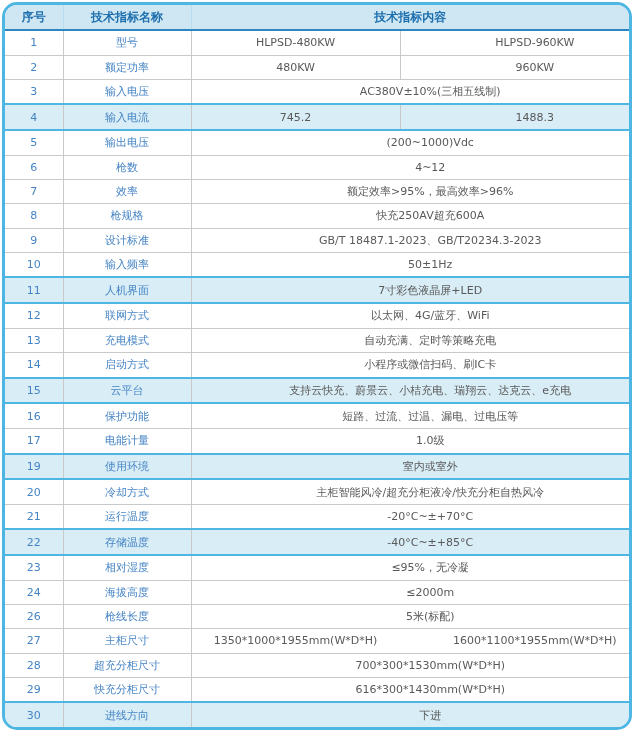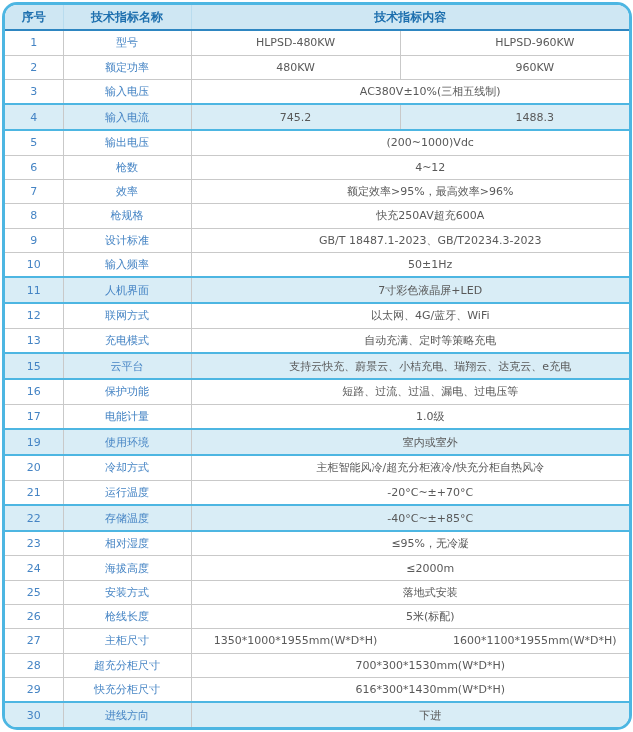--- a/index.html
+++ b/index.html
@@ -140,20 +140,25 @@
         <tr>
           <td class="c-num">12</td>
           <td class="c-name">联网方式</td>
           <td class="c-val" colspan="2">以太网、4G/蓝牙、WiFi</td>
         </tr>
         <tr>
           <td class="c-num">13</td>
           <td class="c-name">充电模式</td>
           <td class="c-val" colspan="2">自动充满、定时等策略充电</td>
         </tr>
+        <tr>
+          <td class="c-num">14</td>
+          <td class="c-name">启动方式</td>
+          <td class="c-val" colspan="2">小程序或微信扫码、刷IC卡</td>
+        </tr>
         <tr class="hl">
           <td class="c-num">15</td>
           <td class="c-name">云平台</td>
           <td class="c-val" colspan="2">支持云快充、蔚景云、小桔充电、瑞翔云、达克云、e充电</td>
         </tr>
         <tr>
           <td class="c-num">16</td>
           <td class="c-name">保护功能</td>
           <td class="c-val" colspan="2">短路、过流、过温、漏电、过电压等</td>
         </tr>
@@ -184,25 +189,20 @@
         </tr>
         <tr>
           <td class="c-num">23</td>
           <td class="c-name">相对湿度</td>
           <td class="c-val" colspan="2">≤95%，无冷凝</td>
         </tr>
         <tr>
           <td class="c-num">24</td>
           <td class="c-name">海拔高度</td>
           <td class="c-val" colspan="2">≤2000m</td>
-        </tr>
-        <tr>
-          <td class="c-num">25</td>
-          <td class="c-name">安装方式</td>
-          <td class="c-val" colspan="2">落地式安装</td>
         </tr>
         <tr>
           <td class="c-num">26</td>
           <td class="c-name">枪线长度</td>
           <td class="c-val" colspan="2">5米(标配)</td>
         </tr>
         <tr>
           <td class="c-num">27</td>
           <td class="c-name">主柜尺寸</td>
           <td class="c-val nodiv">1350*1000*1955mm(W*D*H)</td>

